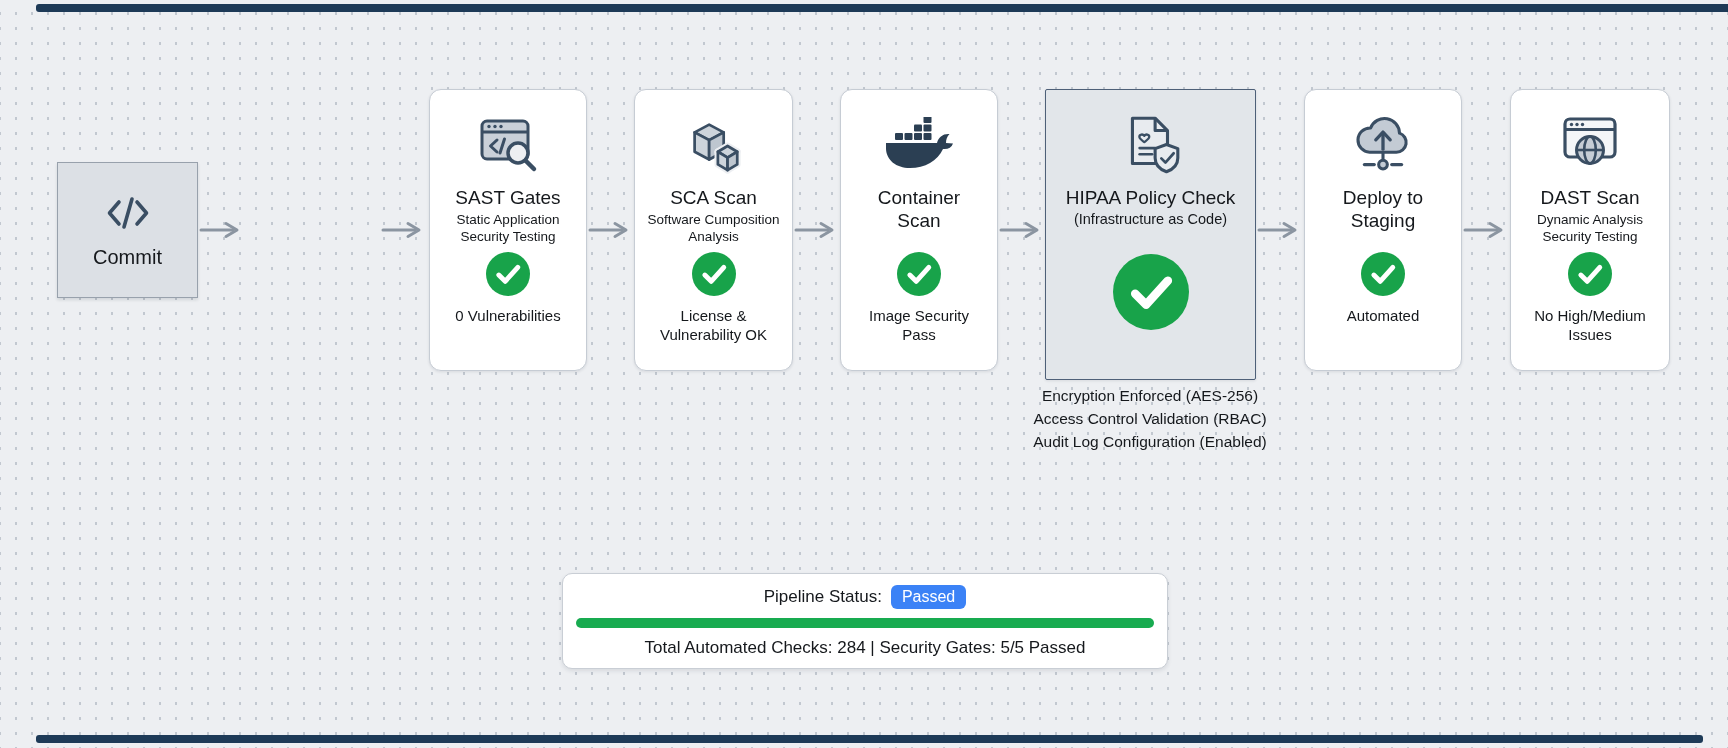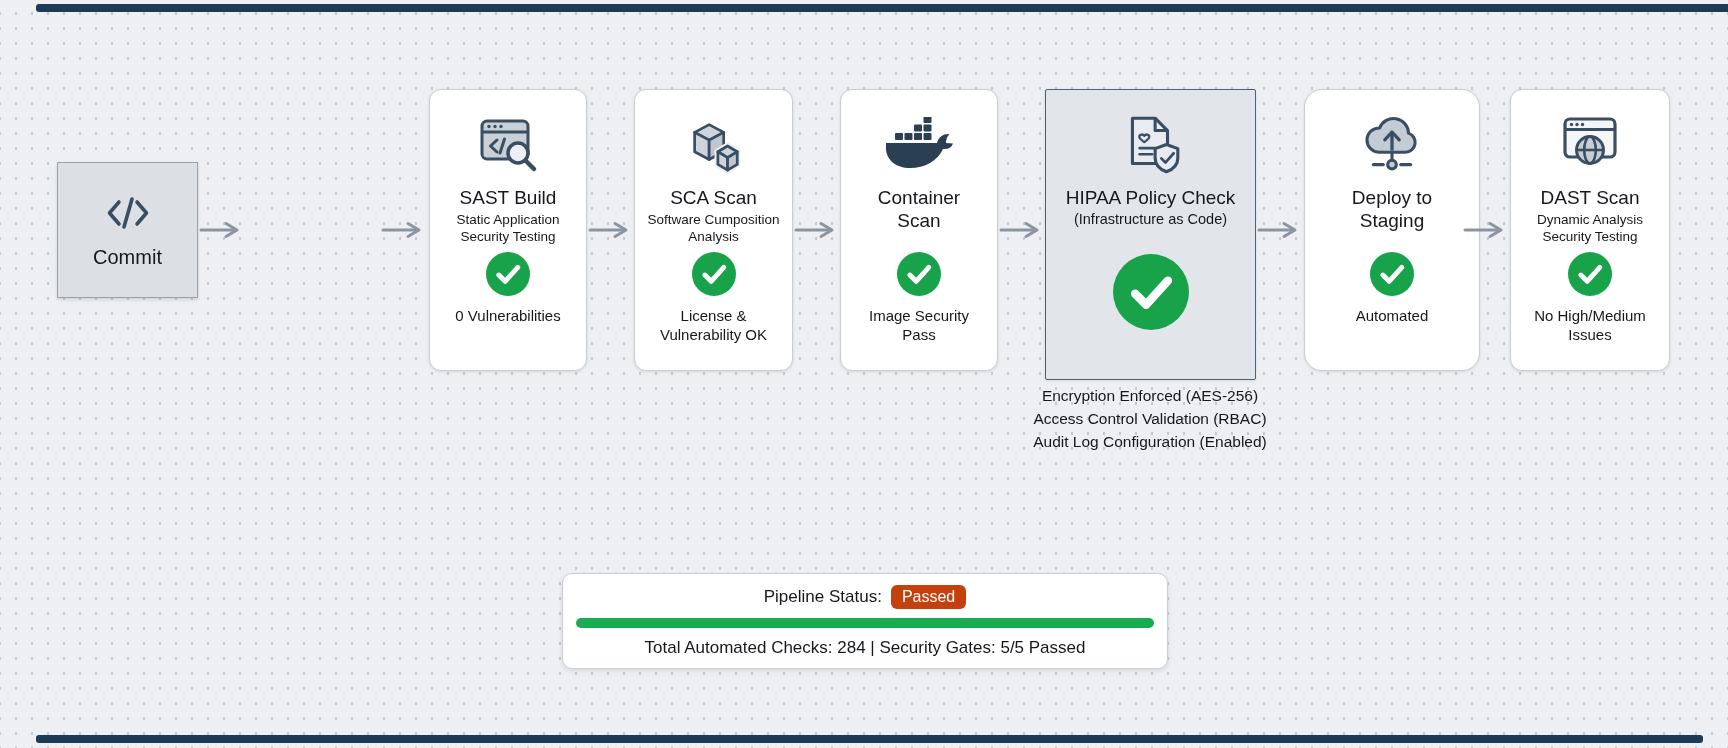--- a/index.html
+++ b/index.html
@@ -53,21 +53,21 @@
   
   .status-panel{
     position:absolute;left:562px;top:573px;width:606px;height:96px;box-sizing:border-box;
     background:#fff;border:1.5px solid #c9ced5;border-radius:10px;
     box-shadow:0 2px 4px rgba(20,30,45,.10);
     display:flex;flex-direction:column;align-items:center;padding-top:11px;
   }
   .status-row{display:flex;align-items:center;gap:9px;}
   .status-label{font-size:17px;font-weight:500;}
   .status-badge{
-    background:#c2410c;color:#fff;font-size:16px;line-height:18px;
+    background:#3b82f6;color:#fff;font-size:16px;line-height:18px;
     padding:3px 11px;border-radius:6px;
   }
   .status-bar{width:578px;height:10px;background:#18ab50;border-radius:5px;margin-top:9px;}
   .status-summary{font-size:17px;font-weight:500;margin-top:10px;}
 
   svg .ink{stroke:#3a4e63;fill:none;stroke-linecap:round;stroke-linejoin:round;}
 </style>
 </head>
 <body>
 
@@ -119,21 +119,21 @@
           <circle cx="25" cy="11.5" r="1.7" fill="#3a4e63"></circle>
         <g class="ink" stroke-width="3">
             <path d="M21 25 l-6.5 6 l6.5 6"></path>
             <path d="M28.5 24 l-4.5 14"></path>
           </g>
         <circle cx="42" cy="38" r="10" fill="#edeff2" stroke="#3a4e63" stroke-width="3.5"></circle>
         <line x1="49.5" y1="45.5" x2="58" y2="54" stroke="#3a4e63" stroke-width="4.5" stroke-linecap="round"></line>
       </svg>
     </div>
     <div class="text-area">
-      <div class="card-title">SAST Build</div>
+      <div class="card-title">SAST Gates</div>
       <div class="card-subtitle">Static Application Security Testing</div>
     </div>
     <svg class="check">
         <use href="#sym-check"></use>
       </svg>
     <div class="card-result">0 Vulnerabilities</div>
   </div>
 
   <svg class="arrow" style="left:588px">
       <line x1="2" y1="9" x2="34" y2="9"></line>
@@ -232,21 +232,21 @@
     <div>Encryption Enforced (AES-256)</div>
     <div>Access Control Validation (RBAC)</div>
     <div>Audit Log Configuration (Enabled)</div>
   </div>
 
   <svg class="arrow" style="left:1257px">
       <line x1="2" y1="9" x2="34" y2="9"></line>
       <path d="M27 2.5 L38 9 L27 15.5"></path>
     </svg>
 
-  <div class="card" style="left:1304px;width:176px;border-radius:18px;">
+  <div class="card" style="left:1304px;width:158px;">
     <div class="icon-area">
       <svg width="66" height="60" viewBox="0 0 64 58">
         <path d="M19 36 H45 a9.5 9.5 0 0 0 3 -18.5 A14.5 14.5 0 0 0 20 12.5 A9 9 0 0 0 19 36 Z" fill="#c3cbd4" stroke="#3a4e63" stroke-width="3" stroke-linejoin="round"></path>
         <g class="ink" stroke-width="3.2">
             <path d="M32 33 V18"></path>
             <path d="M25 24 L32 16.5 L39 24"></path>
           </g>
         <line x1="32" y1="36" x2="32" y2="43.5" stroke="#3a4e63" stroke-width="3"></line>
         <circle cx="32" cy="48" r="4.2" fill="#c3cbd4" stroke="#3a4e63" stroke-width="3"></circle>
         <g class="ink" stroke-width="3.2">

